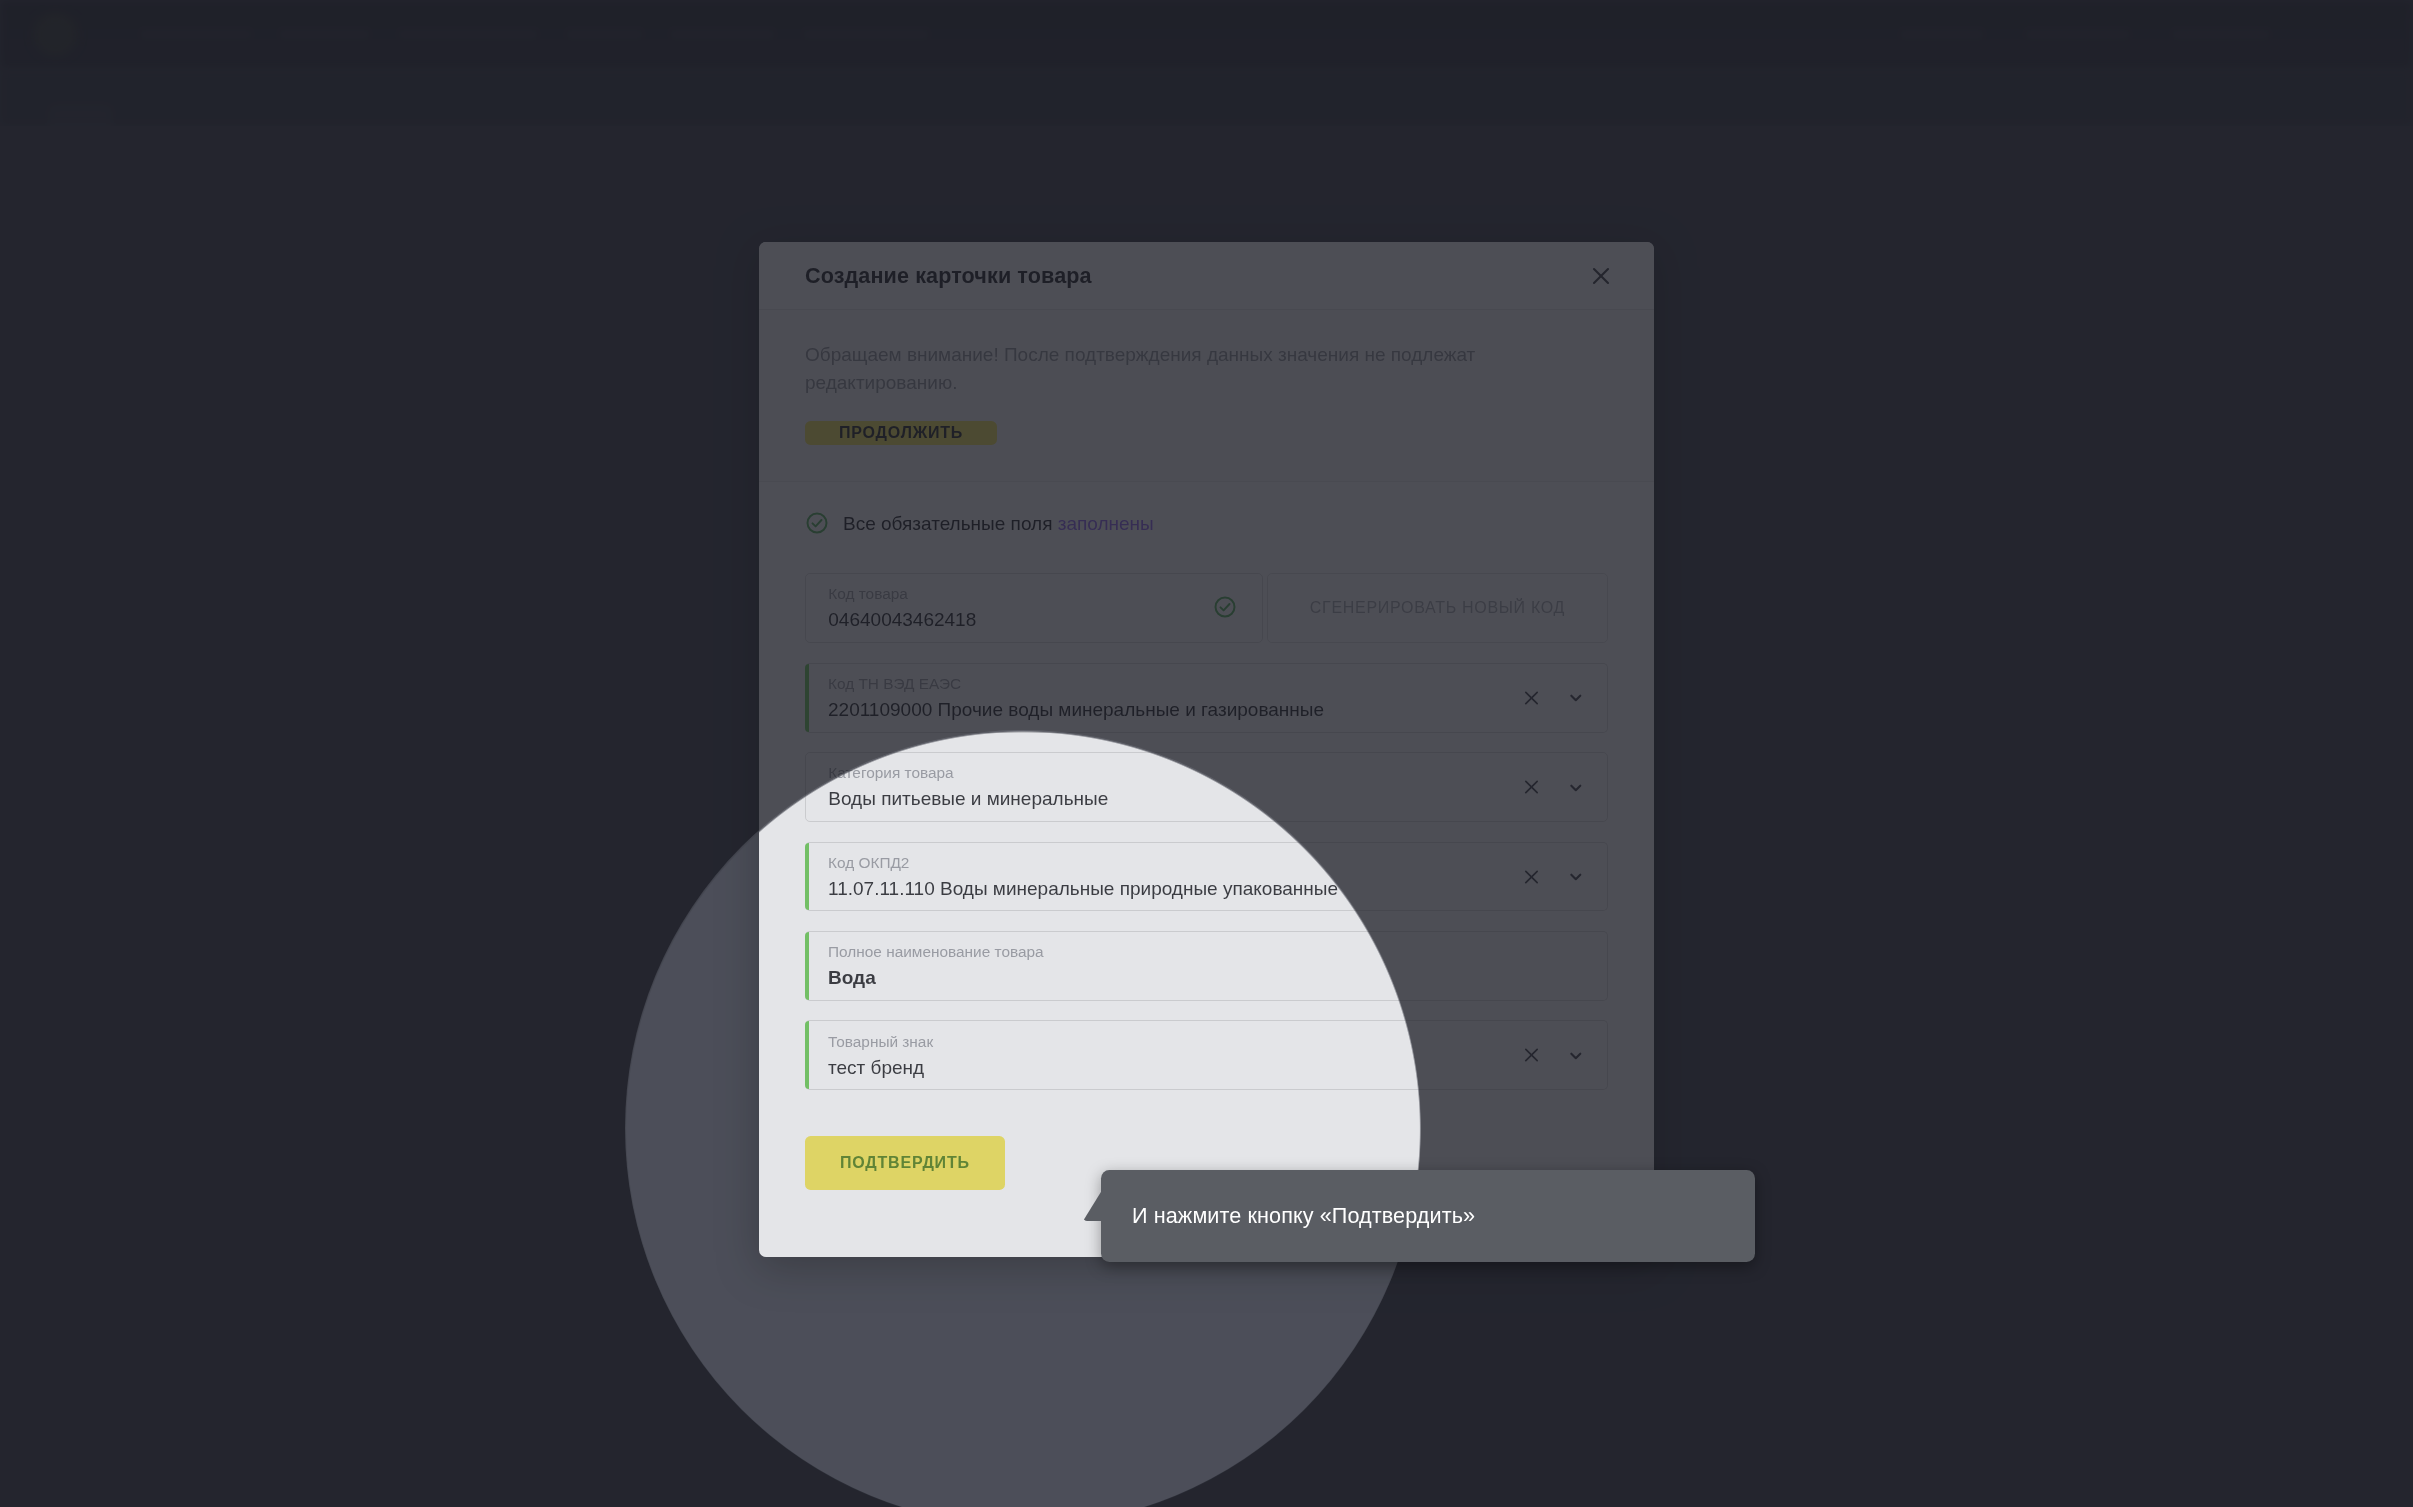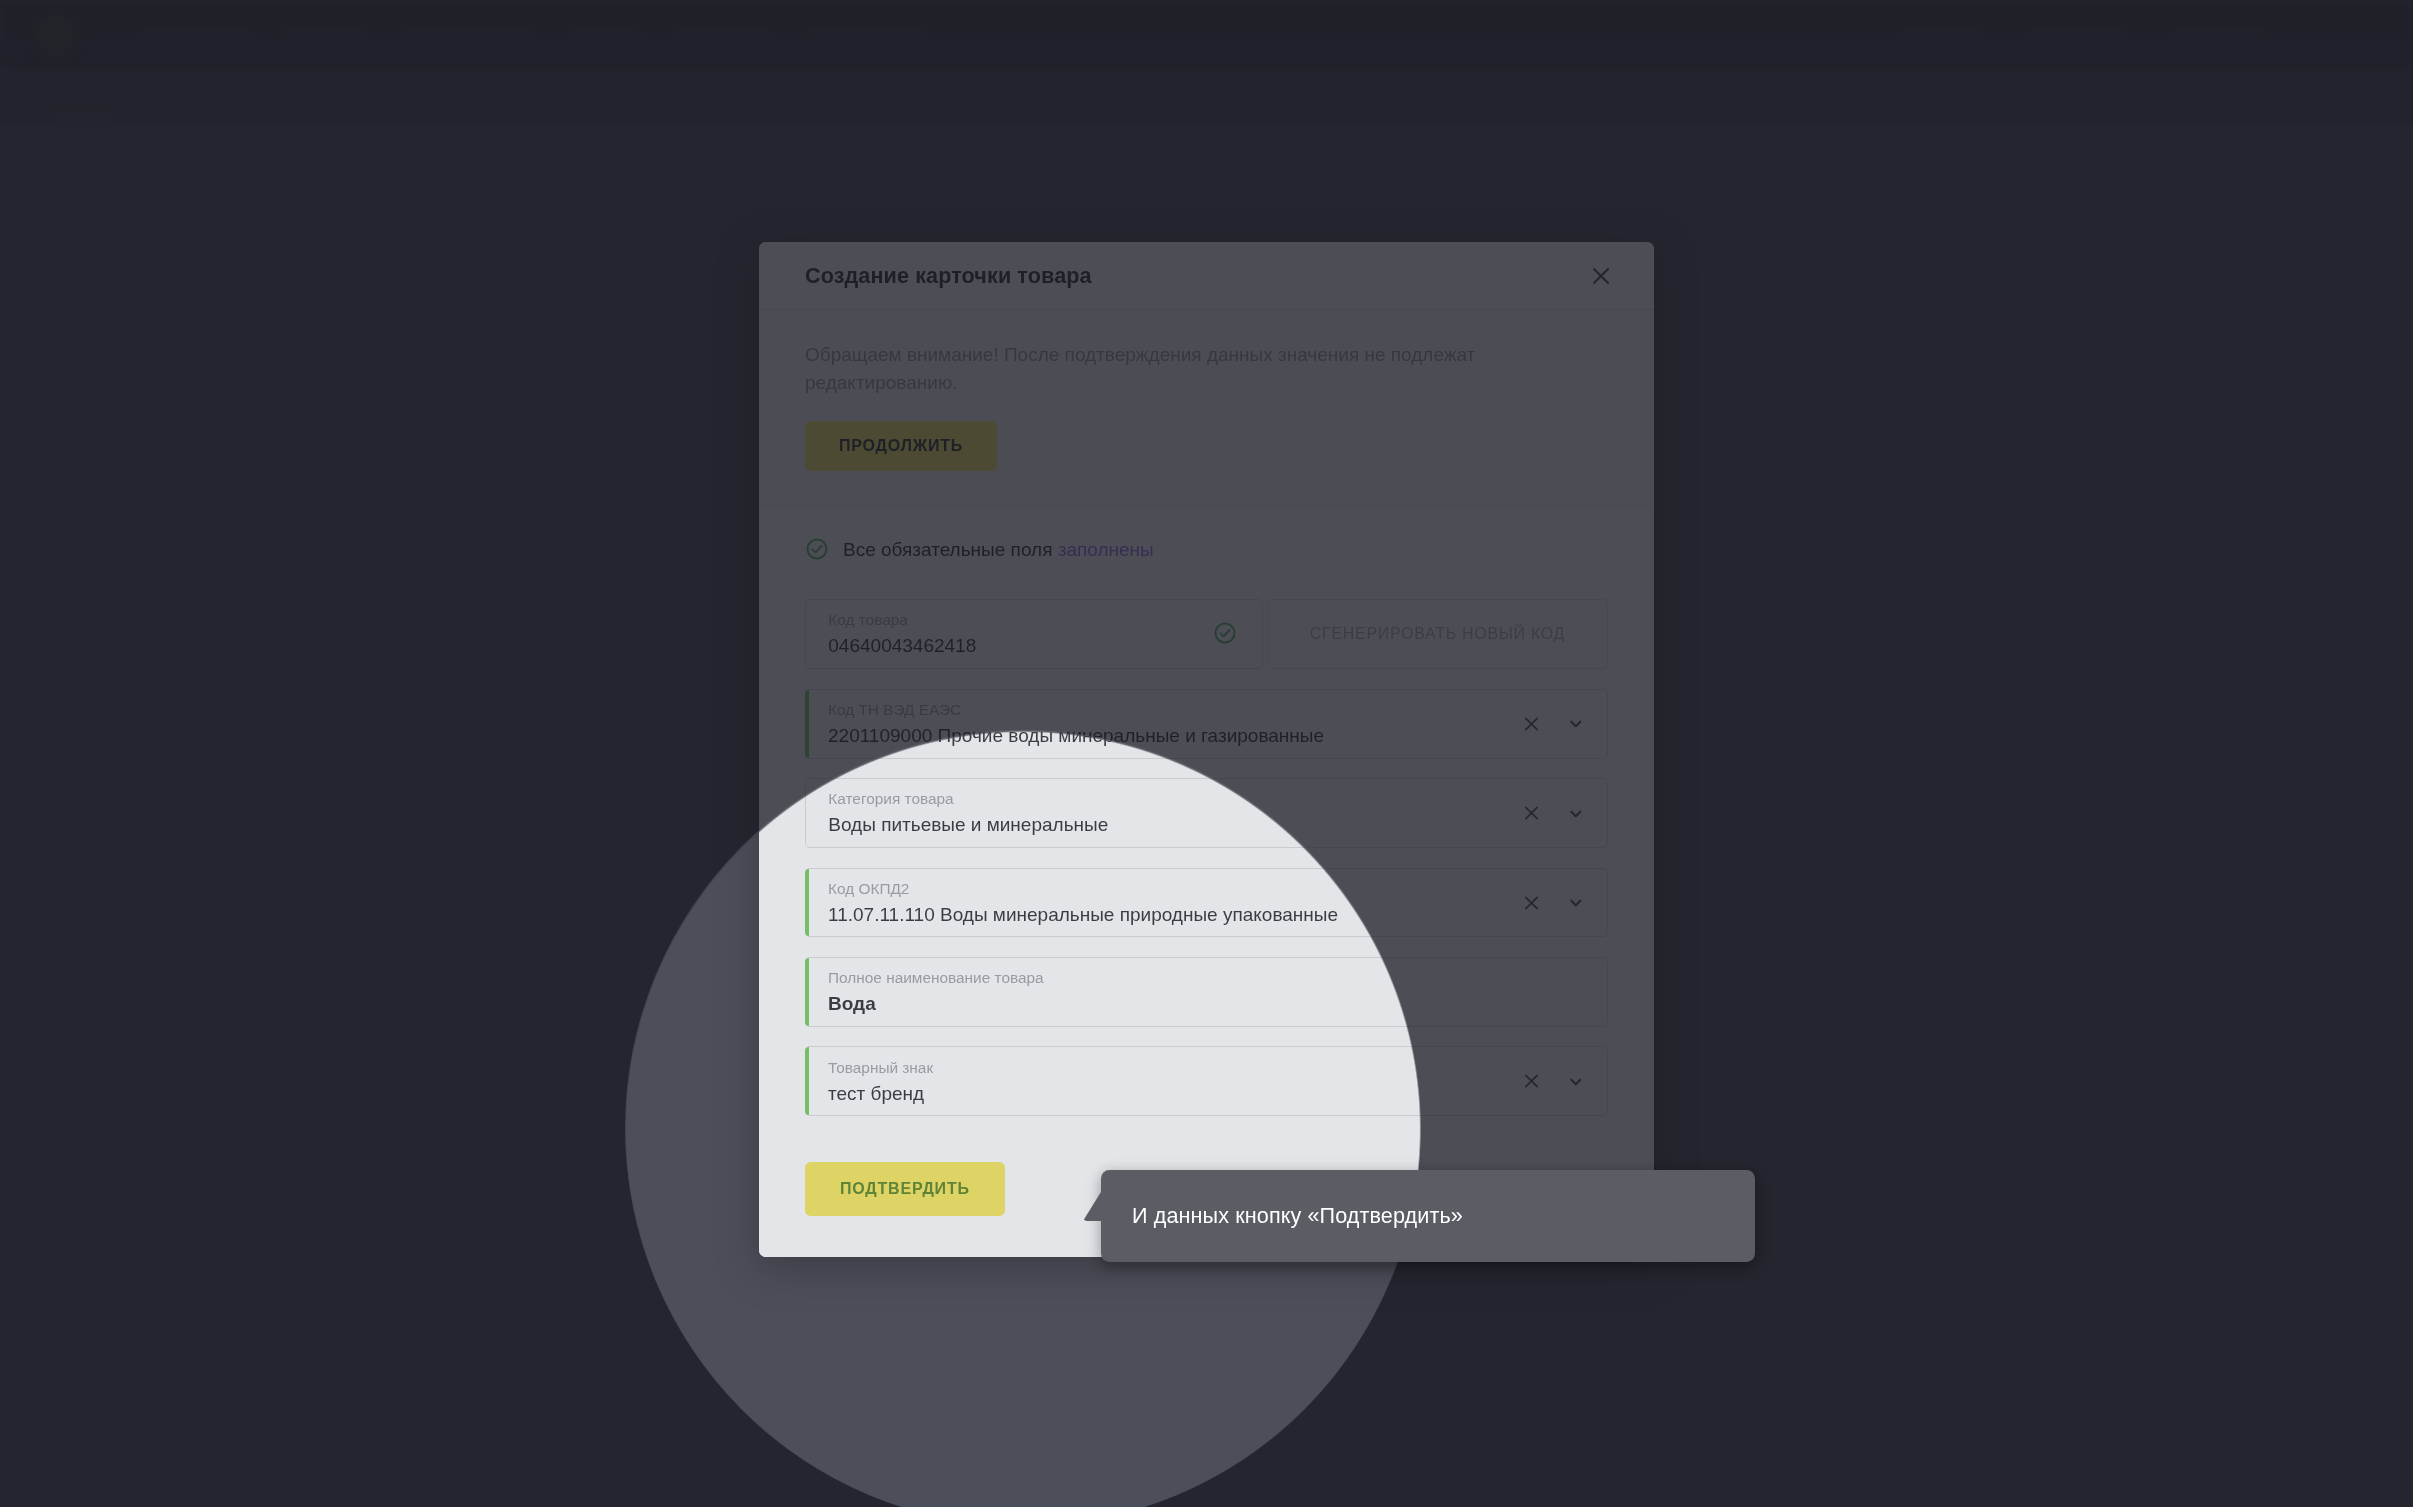--- a/index.html
+++ b/index.html
@@ -60,21 +60,21 @@
 
   #warning-band{
     background:#fafafa;padding:31px 46px 36px 46px;border-bottom:0.7px solid #ececec;
   }
   #warning-text{
     font-size:19px;line-height:1.48;color:#8e9096;max-width:740px;margin:0 0 24px 0;
   }
   #continue-btn{
     display:inline-block;background:#f7e84f;color:#1c1c1c;
     font-size:16px;font-weight:bold;letter-spacing:0.8px;
-    padding:16px 34px;border:0;border-radius:5.6px;cursor:pointer;
+    padding:3px 34px;border:0;border-radius:5.6px;cursor:pointer;
     font-family:inherit;
   }
 
   #form-body{padding:29px 46px 0 46px;background:#fff;}
 
   #status-row{display:flex;align-items:center;gap:14px;margin-bottom:36px;}
   #status-text{font-size:19px;color:#16171b;}
   #status-text .ok{color:#8b5cf6;text-align:center;}
 
   .row{display:flex;gap:4px;margin-bottom:19.6px;}
@@ -297,15 +297,15 @@
     </div>
 
   </div>
 </div>
 
 <div id="dim"></div>
 <div id="spot"></div>
 
 <div id="tooltip">
   <div id="tooltip-tail"></div>
-  <div id="tooltip-text">И данных кнопку «Подтвердить»</div>
+  <div id="tooltip-text">И нажмите кнопку «Подтвердить»</div>
 </div>
 
 
 </body></html>

